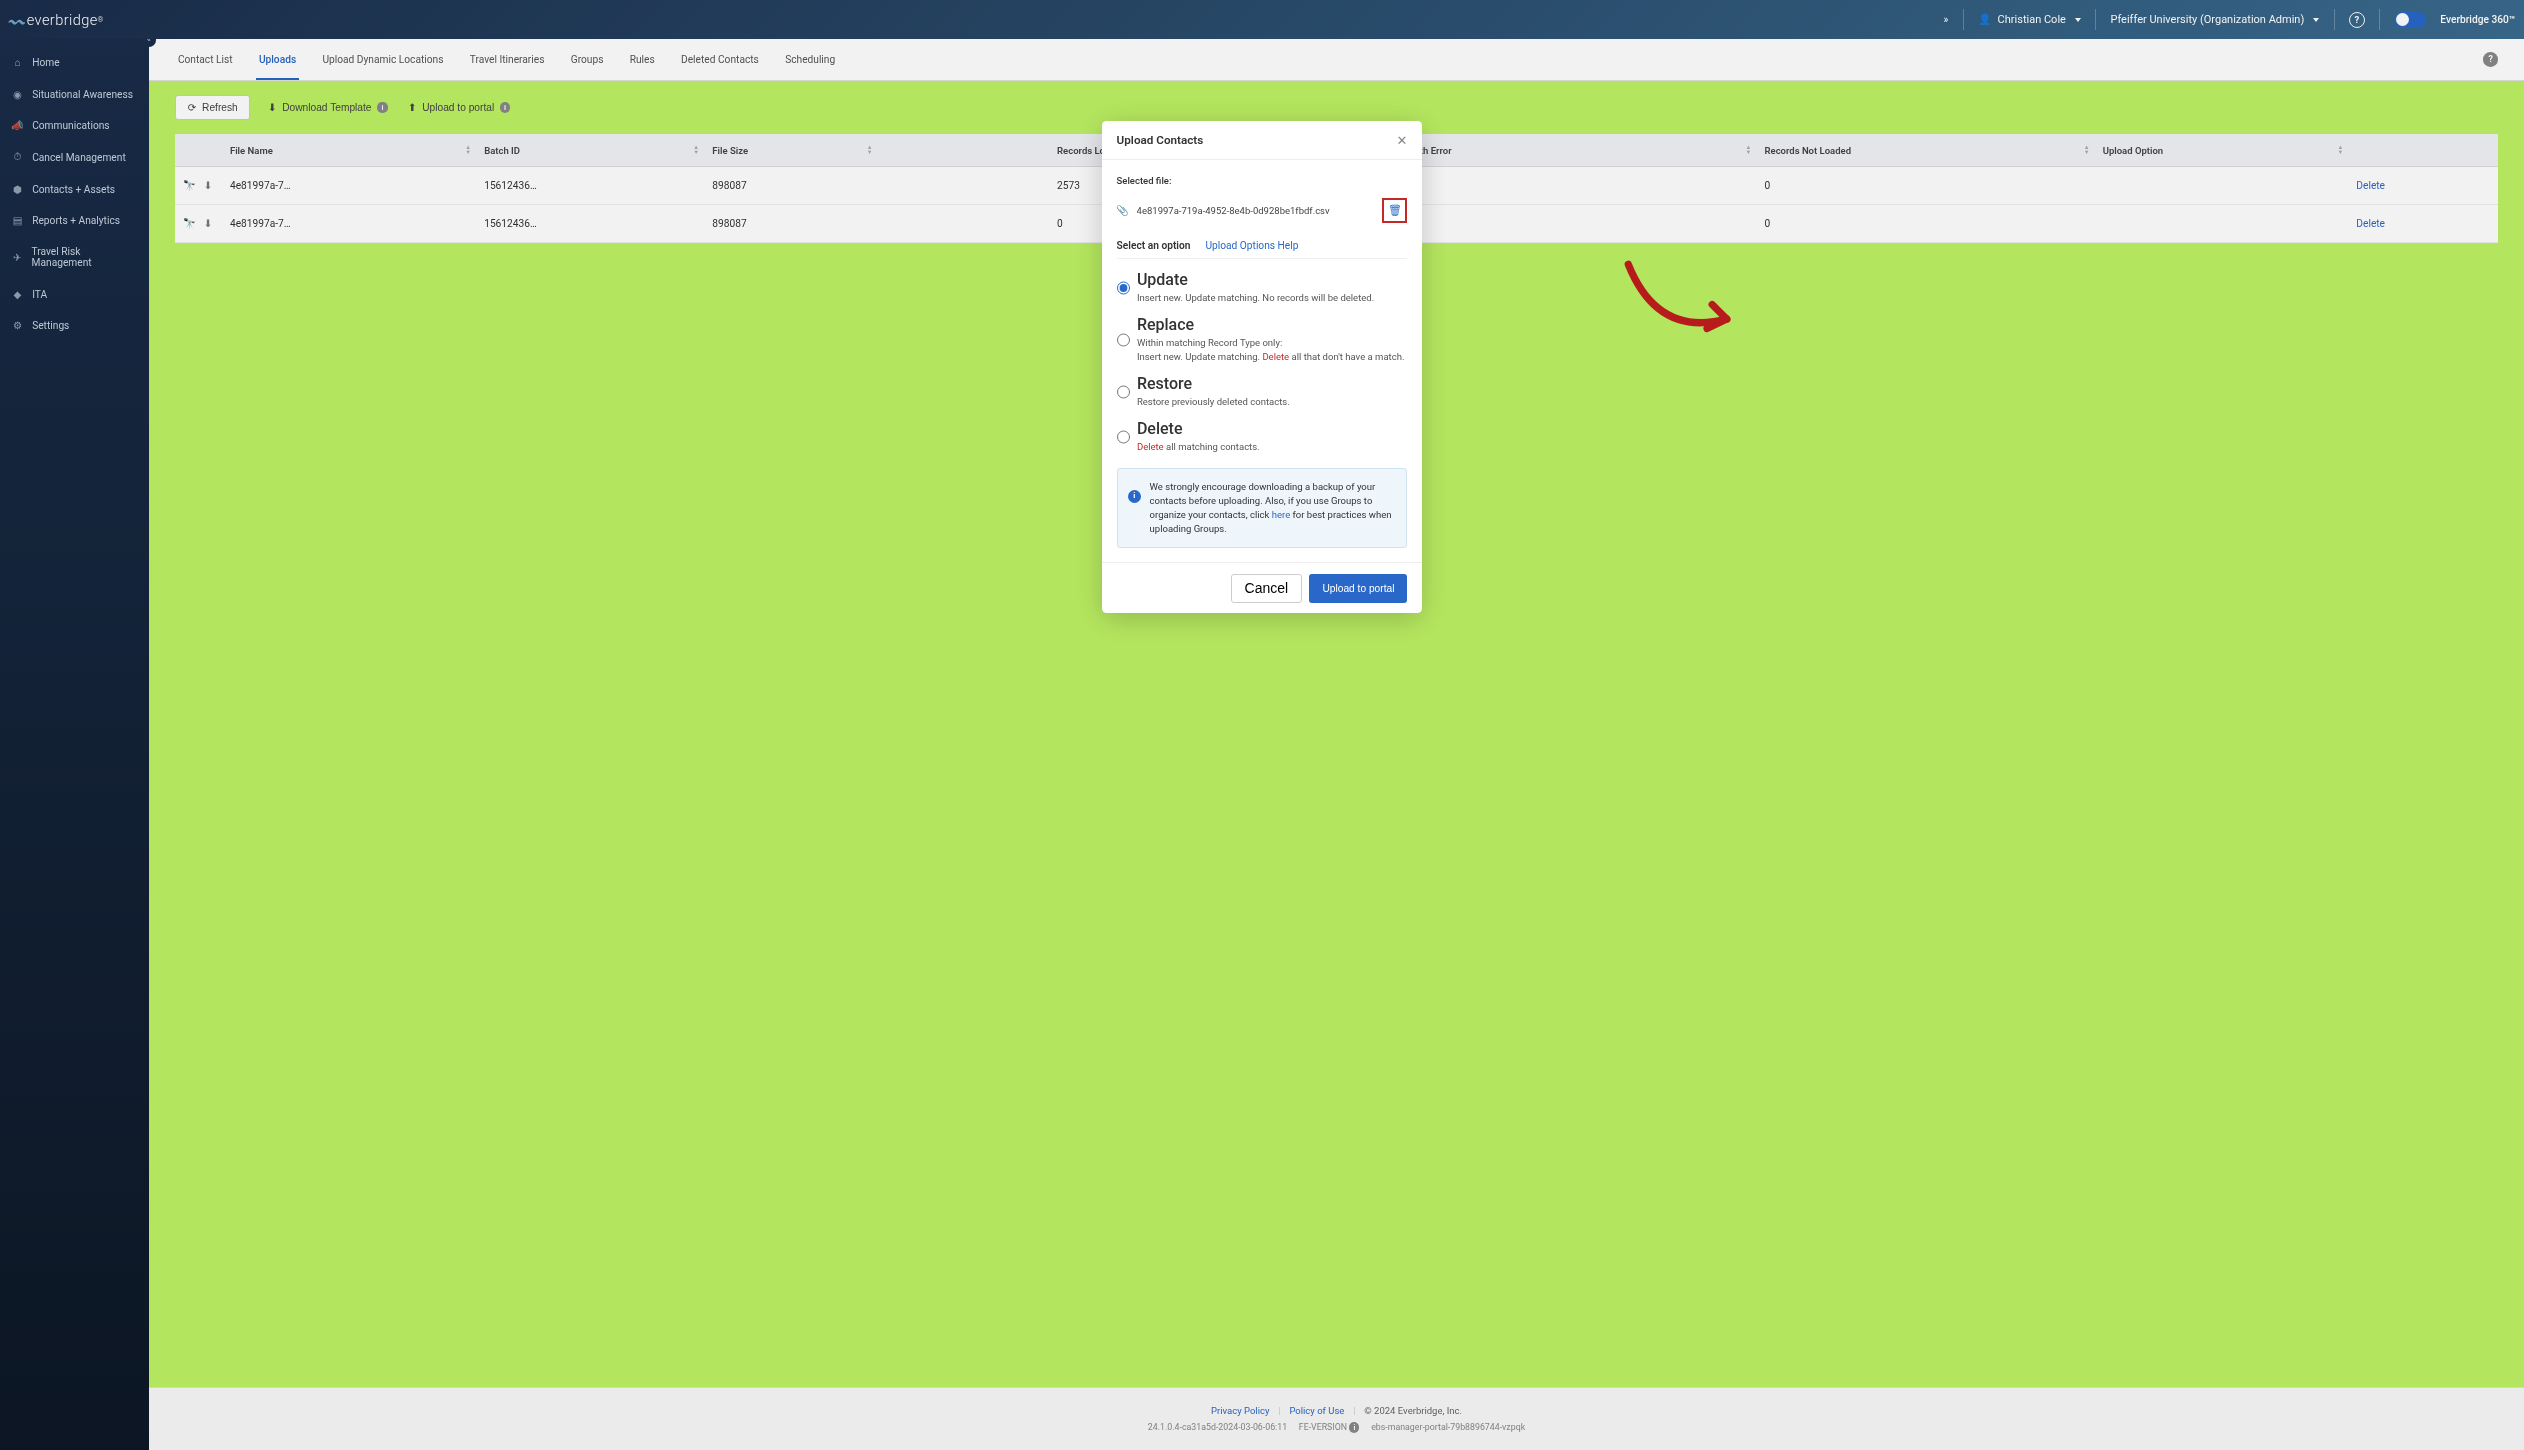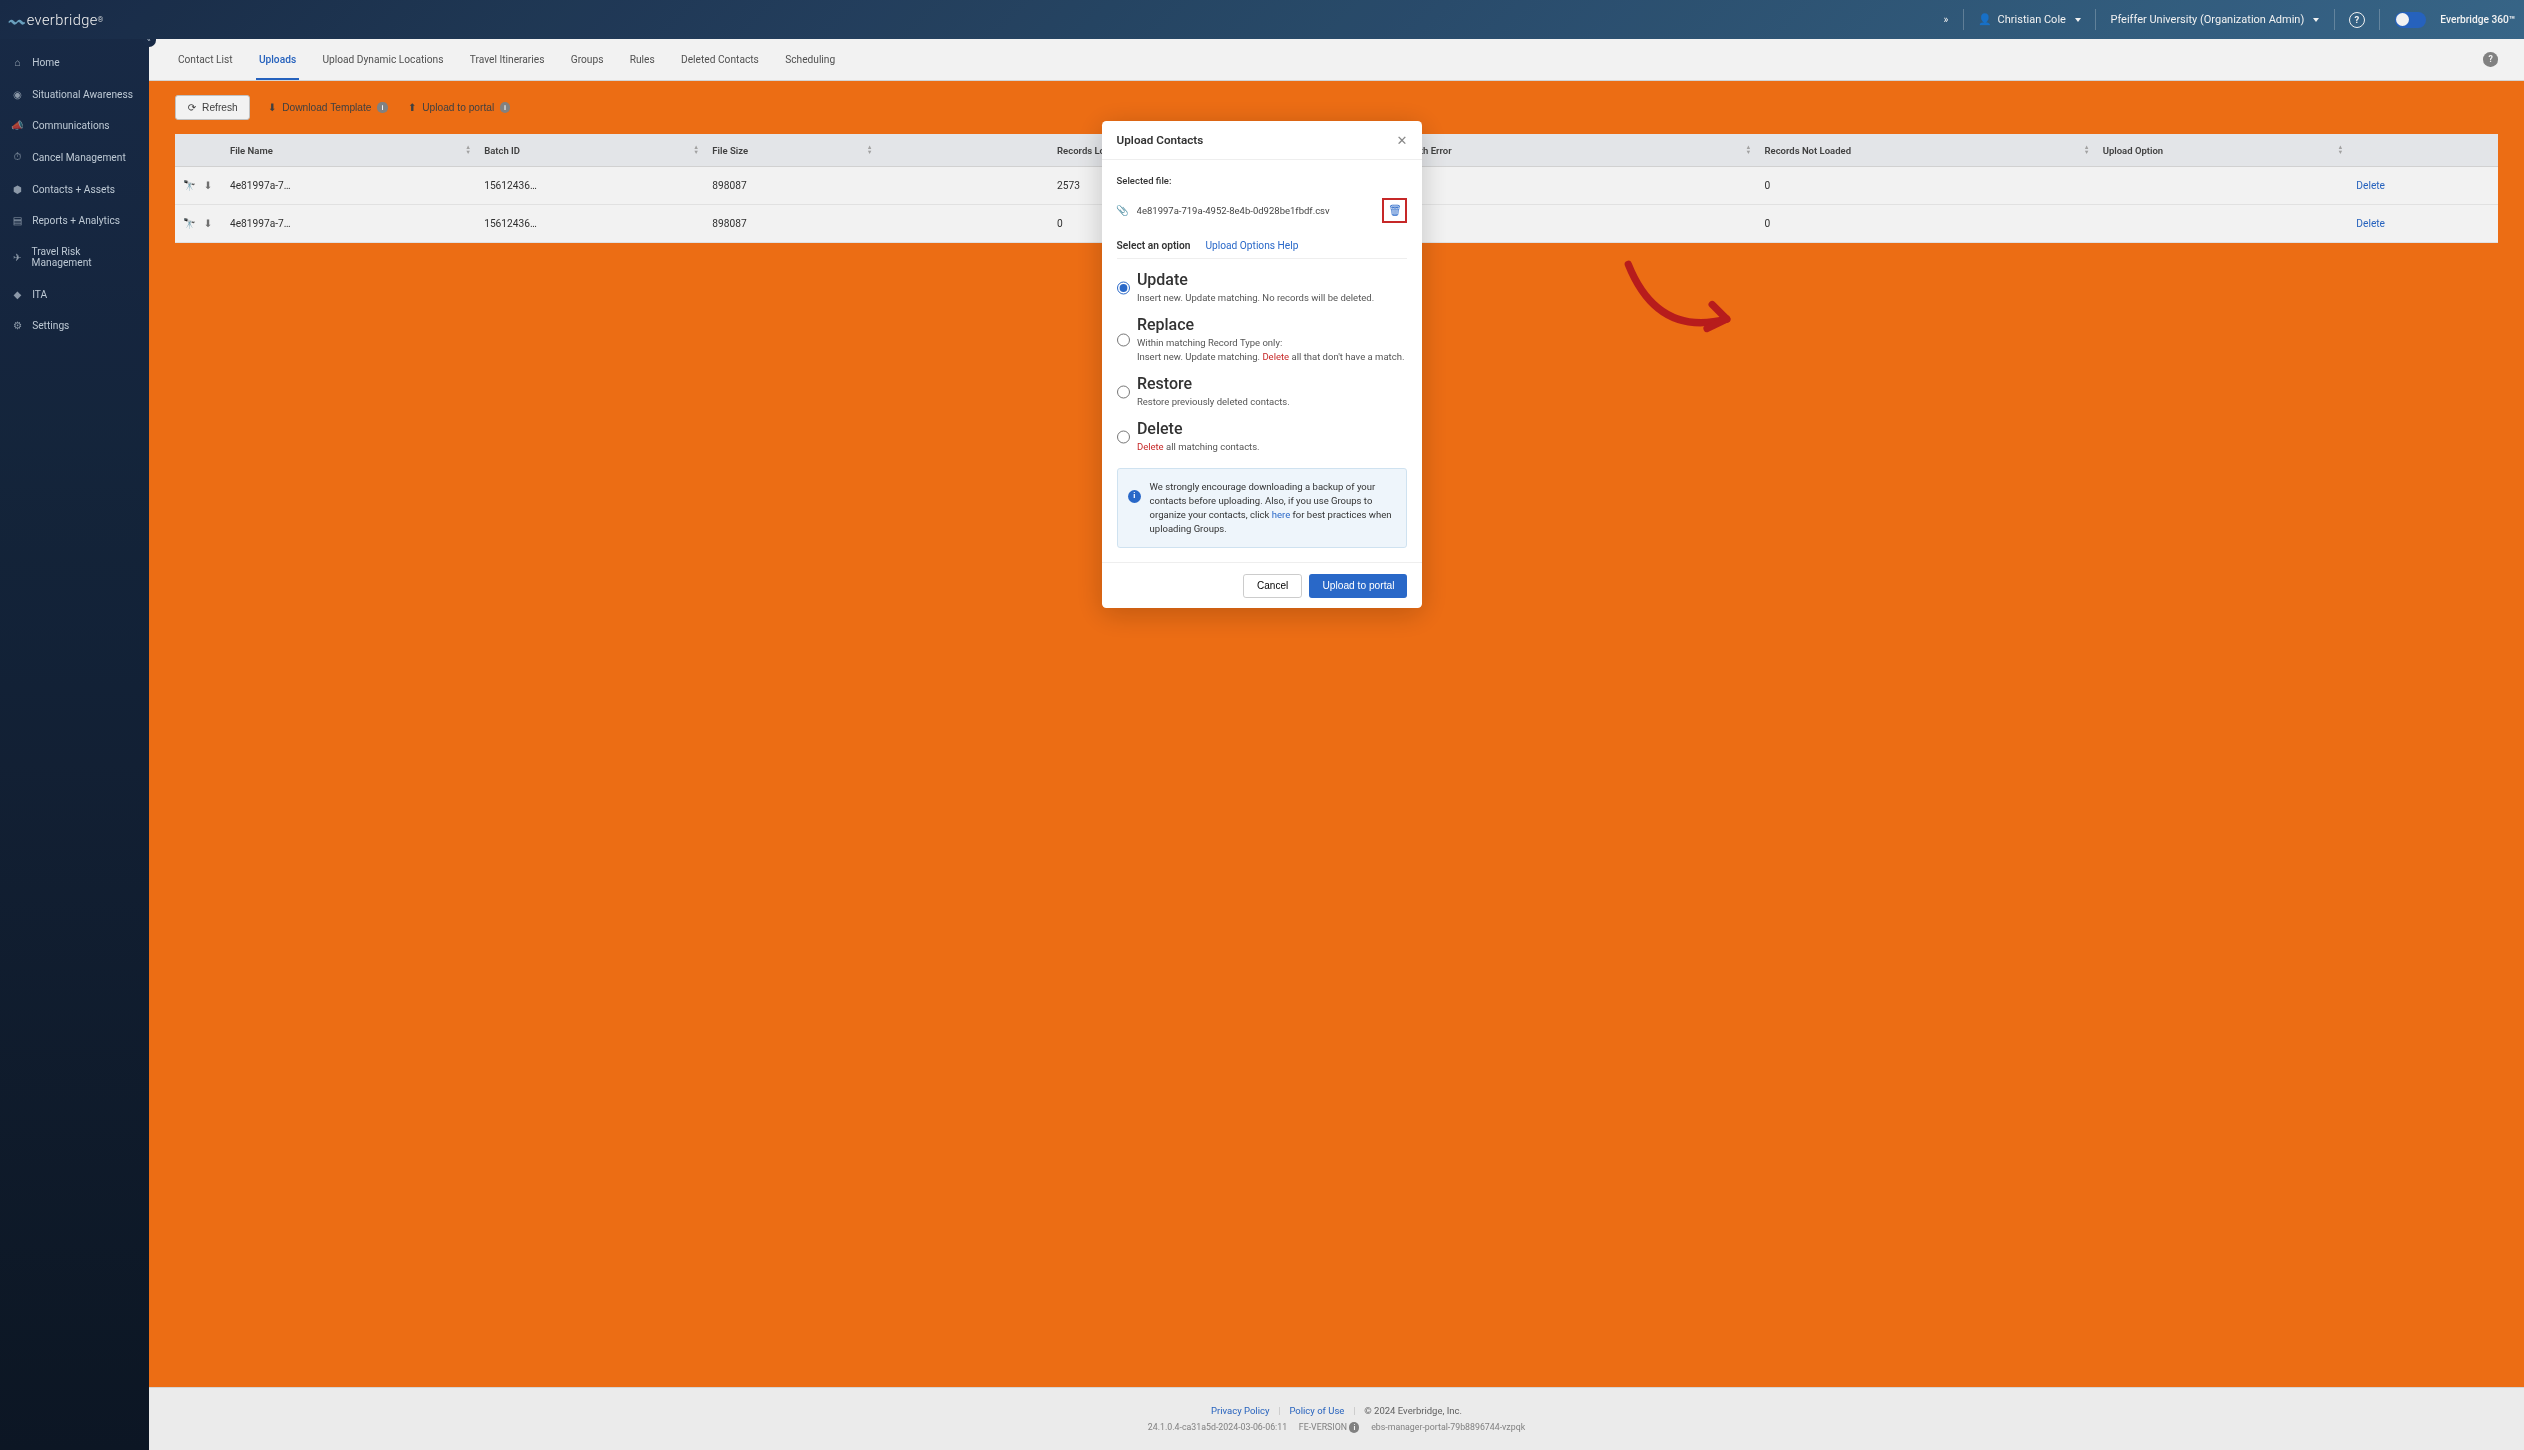--- a/index.html
+++ b/index.html
@@ -18,21 +18,21 @@
 .help-circle { width: 16px; height: 16px; border: 1.5px solid #fff; border-radius: 50%; display: flex; align-items: center; justify-content: center; font-size: 9.5px; font-weight: bold; }
 .chevron-icon { display: inline-block; width: 0; height: 0; border-left: 3.7px solid transparent; border-right: 3.7px solid transparent; border-top: 4.4px solid currentColor; margin-left: 2.9px; }
 
 
 .sidebar { width: 149px; background: linear-gradient(180deg, #1a2d4a 0%, #0d1826 100%); padding-top: 47px; color: #c8d4e0; position: fixed; left: 0; top: 0; bottom: 0; z-index: 50; }
 .sidebar-collapse { position: absolute; top: 32px; right: -7.3px; width: 14.6px; height: 14.6px; background: #1a2d4a; border-radius: 50%; display: flex; align-items: center; justify-content: center; cursor: pointer; font-size: 8px; }
 .nav-item { display: flex; align-items: center; gap: 8.8px; padding: 10.2px 11.7px; cursor: pointer; font-size: 10.2px; }
 .nav-icon { width: 11.7px; display: flex; justify-content: center; opacity: 0.7; }
 
 
-.main { margin-left: 149px; margin-top: 39px; flex: 1; display: flex; flex-direction: column; background: #f97316; min-height: calc(100vh - 39px); }
+.main { margin-left: 149px; margin-top: 39px; flex: 1; display: flex; flex-direction: column; background: #bef264; min-height: calc(100vh - 39px); }
 .tabs { display: flex; gap: 20.5px; padding: 0 26px; border-bottom: 0.7px solid #e0e0e0; background: #fff; align-items: center; }
 .tab { padding: 14.6px 2.9px 13px; cursor: pointer; color: #555; font-size: 10.2px; border-bottom: 2.2px solid transparent; }
 .tab.active { color: #2968c8; border-bottom-color: #2968c8; font-weight: 500; }
 .tabs-help { margin-left: auto; width: 14.6px; height: 14.6px; background: #888; color: #fff; border-radius: 50%; display: flex; align-items: center; justify-content: center; font-size: 8.8px; font-weight: bold; cursor: pointer; }
 
 .toolbar { display: flex; gap: 14.6px; padding: 14.6px 26px; align-items: center; }
 .btn-outline { border: 0.7px solid #ccc; background: #fff; border-radius: 2.9px; padding: 5.8px 11.7px; display: flex; align-items: center; gap: 5.8px; cursor: pointer; font-size: 10.2px; color: #444; }
 .btn-link { background: none; border: none; display: flex; align-items: center; gap: 5.8px; cursor: pointer; font-size: 10.2px; color: #444; padding: 5.8px 2.9px; }
 .info-dot { width: 10.2px; height: 10.2px; background: #888; color: #fff; border-radius: 50%; display: inline-flex; align-items: center; justify-content: center; font-size: 7.3px; font-weight: bold; }
 
@@ -70,21 +70,21 @@
 .radio-group { display: flex; flex-direction: column; gap: 10.2px; margin-bottom: 14.6px; }
 .radio-item { display: flex; gap: 7.3px; }
 .radio-item input { margin-top: 1.5px; accent-color: #2968c8; }
 .radio-label { font-weight: 500; font-size: 16px; }
 .radio-desc { font-size: 9.5px; color: #555; margin-top: 2.2px; line-height: 1.45; }
 .red-text { color: #c62828; }
 .info-box { background: #eef5fb; border: 0.7px solid #cfe2f0; border-radius: 2.9px; padding: 10.2px; display: flex; gap: 8.8px; font-size: 9.5px; line-height: 1.5; color: #333; }
 .info-ico { width: 13px; height: 13px; background: #2968c8; color: #fff; border-radius: 50%; display: flex; align-items: center; justify-content: center; font-size: 8px; font-weight: bold; flex-shrink: 0; margin-top: 10.2px; }
 .info-box a { color: #2968c8; text-decoration: none; }
 .modal-footer { padding: 10.2px 14.6px; border-top: 0.7px solid #eee; display: flex; justify-content: flex-end; gap: 7.3px; }
-.btn-cancel { border: 0.7px solid #ccc; background: #fff; border-radius: 2.9px; padding: 5.8px 13px; cursor: pointer; font-size: 10px; }
+.btn-cancel { border: 0.7px solid #ccc; background: #fff; border-radius: 2.9px; padding: 5.8px 13px; cursor: pointer; font-size: 14px; }
 .btn-primary { border: none; background: #2968c8; color: #fff; border-radius: 2.9px; padding: 5.8px 13px; cursor: pointer; font-size: 10.2px; }
 
 
 .arrow-annot { position: absolute; top: 136px; left: 519px; width: 124px; height: 95px; pointer-events: none; z-index: 300; }
 </style>
 </head>
 <body>
 
 <div class="app">
   <div class="header">

